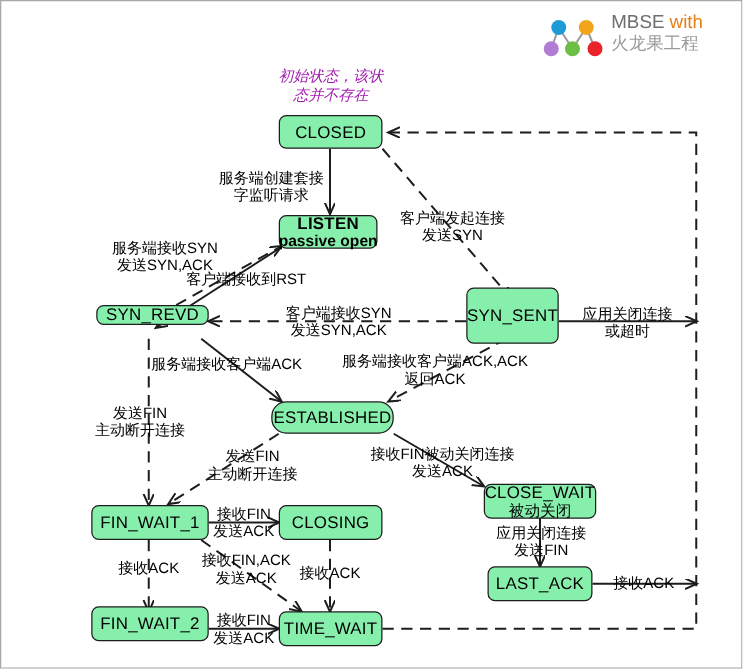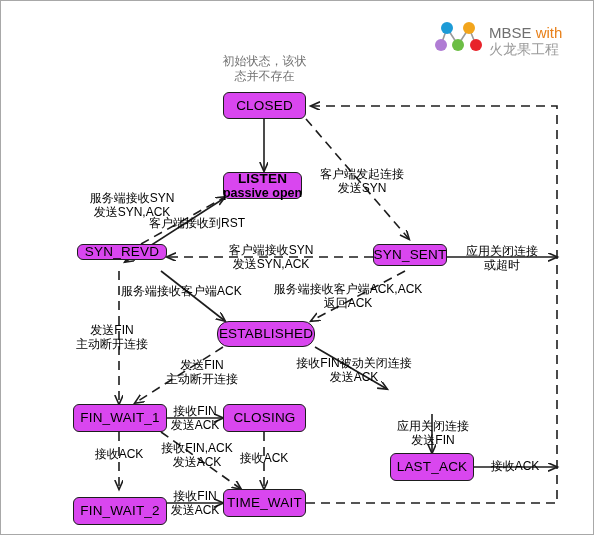--- a/index.html
+++ b/index.html
@@ -24,21 +24,21 @@
     left: 0;
     top: 0;
     width: 594px;
     height: 535px;
   }
   .state-box {
     position: absolute;
     box-sizing: border-box;
     border: 1.6px solid #1d1d1d;
     border-radius: 6px;
-    background: #d946ef;
+    background: #86efac;
     display: flex;
     flex-direction: column;
     align-items: center;
     justify-content: center;
     color: #000000;
     line-height: 1.15;
     z-index: 5;
   }
   .state-name {
     font-size: 13.5px;
@@ -54,35 +54,36 @@
     font-size: 12px;
     color: #000000;
     line-height: 1.2;
     white-space: pre-line;
     text-align: center;
     z-index: 6;
   }
   .note-label {
     position: absolute;
     font-size: 12px;
-    color: #737373;
+    color: #a21caf;
     line-height: 1.25;
     text-align: center;
     white-space: pre-line;
     z-index: 6;
+    font-style: italic;
   }
   
   #logo {
     position: absolute;
     right: 10px;
     top: 8px;
     width: 150px;
     height: 48px;
     display: flex;
-    align-items: flex-end;
+    align-items: flex-start;
     z-index: 10;
   }
   #logo-mark {
     width: 52px;
     height: 42px;
     flex: 0 0 auto;
   }
   #logo-text {
     margin-left: 4px;
     display: flex;
@@ -168,52 +169,58 @@
 
   <div class="state-box" style="left:222px; top:171px; width:79px; height:27px;font-weight:bold;">
     <span class="state-name">LISTEN</span>
     <span class="state-sub">passive open</span>
   </div>
 
   <div class="state-box" style="left:76px; top:243px; width:90px; height:16px;">
     <span class="state-name">SYN_REVD</span>
   </div>
 
-  <div class="state-box" style="left:372px; top:243px; width:74px; height:22px;">
+  <div class="state-box" style="left:372px; top:229px; width:74px; height:45px;">
     <span class="state-name">SYN_SENT</span>
   </div>
 
   <div class="state-box" style="left:216px; top:320px; width:98px; height:26px;border-radius:12px;">
     <span class="state-name">ESTABLISHED</span>
   </div>
 
+  <div class="state-box" style="left:386px; top:386px; width:90px; height:28px;">
+    <span class="state-name">CLOSE_WAIT</span>
+    <span class="state-sub">被动关闭</span>
+  </div>
 
   <div class="state-box" style="left:389px; top:452px; width:84px; height:28px;">
     <span class="state-name">LAST_ACK</span>
   </div>
 
   <div class="state-box" style="left:72px; top:403px; width:94px; height:28px;justify-content:center;">
     <span class="state-name">FIN_WAIT_1</span>
   </div>
 
   <div class="state-box" style="left:222px; top:403px; width:83px; height:28px;">
     <span class="state-name">CLOSING</span>
   </div>
 
-  <div class="state-box" style="left:72px; top:496px; width:94px; height:28px;">
+  <div class="state-box" style="left:72px; top:484px; width:94px; height:28px;">
     <span class="state-name">FIN_WAIT_2</span>
   </div>
 
   <div class="state-box" style="left:222px; top:488px; width:83px; height:28px;">
     <span class="state-name">TIME_WAIT</span>
   </div>
 
   <div class="note-label" style="left:206px; top:53px; width:115px;">初始状态，该状
 态并不存在</div>
 
+  <div class="edge-label" style="left:172px; top:134px; width:88px;">服务端创建套接
+字监听请求</div>
 
   <div class="edge-label" style="left:316px; top:166px; width:90px;">客户端发起连接
 发送SYN</div>
 
   <div class="edge-label" style="left:76px; top:190px; width:110px;text-align:center;">服务端接收SYN
 发送SYN,ACK</div>
 
   <div class="edge-label" style="left:148px; top:215px; width:120px; text-align:left;">客户端接收到RST</div>
 
   <div class="edge-label" style="left:216px; top:242px; width:108px;">客户端接收SYN

